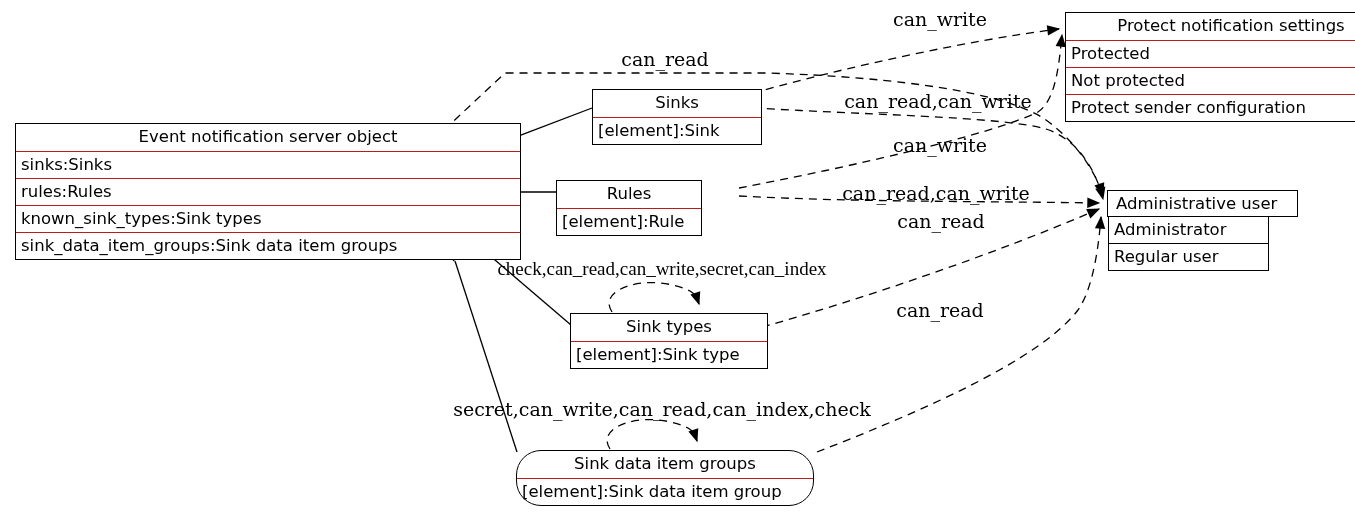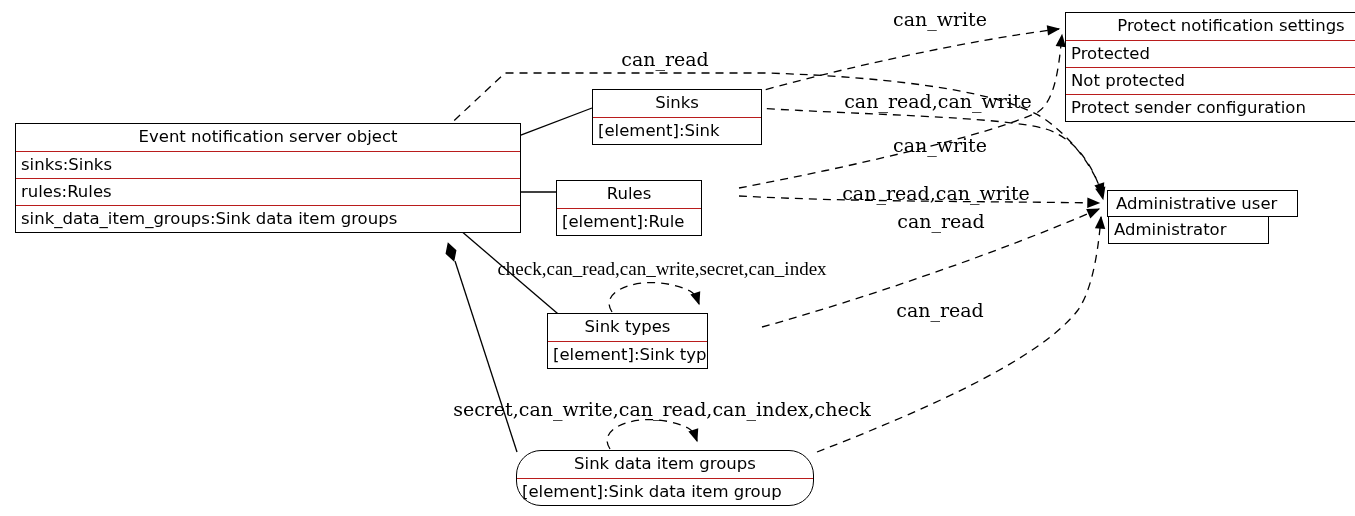--- a/index.html
+++ b/index.html
@@ -53,54 +53,56 @@
       <path d="M817,452 C920,412 1040,360 1078,310 C1094,287 1099,242 1101,217" marker-end="url(#arr)"></path>
       <path d="M612,312 C596,288 650,272 690,291 C695,294 697,298 699,304" marker-end="url(#arr)"></path>
       <path d="M610,449 C594,425 648,409 688,428 C693,431 695,435 697,441" marker-end="url(#arr)"></path>
     </g>
   </svg>
 
   <div class="rec" style="left:15px;top:123px;width:506px;">
     <div class="cell hdr">Event notification server object</div>
     <div class="cell row">sinks:Sinks</div>
     <div class="cell row">rules:Rules</div>
+    <div class="cell row">known_sink_types:Sink types</div>
     <div class="cell row">sink_data_item_groups:Sink data item groups</div>
   </div>
 
   <div class="rec" style="left:592px;top:89px;width:170px;">
     <div class="cell hdr">Sinks</div>
     <div class="cell row">[element]:Sink</div>
   </div>
 
   <div class="rec" style="left:556px;top:180px;width:146px;">
     <div class="cell hdr">Rules</div>
     <div class="cell row">[element]:Rule</div>
   </div>
 
-  <div class="rec" style="left:547px;top:313px;width:161px;">
+  <div class="rec" style="left:570px;top:313px;width:198px;">
     <div class="cell hdr">Sink types</div>
     <div class="cell row">[element]:Sink type</div>
   </div>
 
   <div class="rec" style="left:516px;top:450px;width:298px;border-radius:25px;">
     <div class="cell hdr">Sink data item groups</div>
     <div class="cell row">[element]:Sink data item group</div>
   </div>
 
   <div class="rec" style="left:1065px;top:12px;width:332px;">
     <div class="cell hdr">Protect notification settings</div>
     <div class="cell row">Protected</div>
     <div class="cell row">Not protected</div>
     <div class="cell row">Protect sender configuration</div>
   </div>
 
   <div class="au-wrap">
     <div class="au-hdr cell" style="left:1107px;top:190px;width:191px;">Administrative user</div>
     <div class="au-body" style="left:1108px;top:216px;width:161px;">
       <div class="cell row">Administrator</div>
+      <div class="cell row">Regular user</div>
     </div>
   </div>
 
   <div class="elbl" style="left:665px;top:49px;">can_read</div>
   <div class="elbl" style="left:940px;top:9px;">can_write</div>
   <div class="elbl" style="left:938px;top:91px;">can_read,can_write</div>
   <div class="elbl" style="left:940px;top:135px;">can_write</div>
   <div class="elbl" style="left:936px;top:183px;">can_read,can_write</div>
   <div class="elbl" style="left:941px;top:211px;">can_read</div>
   <div class="elbl" style="left:940px;top:300px;">can_read</div>

